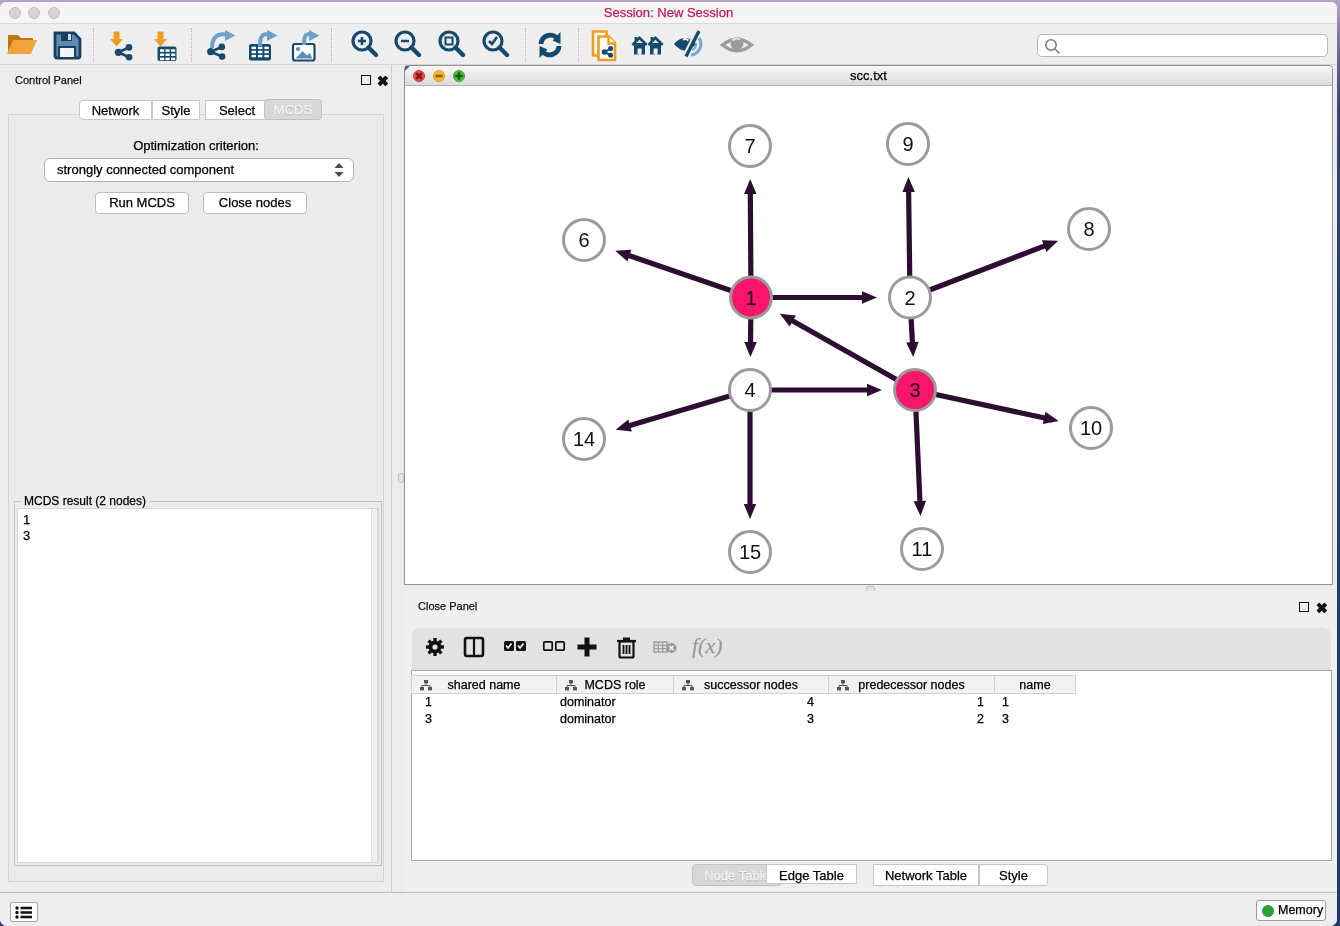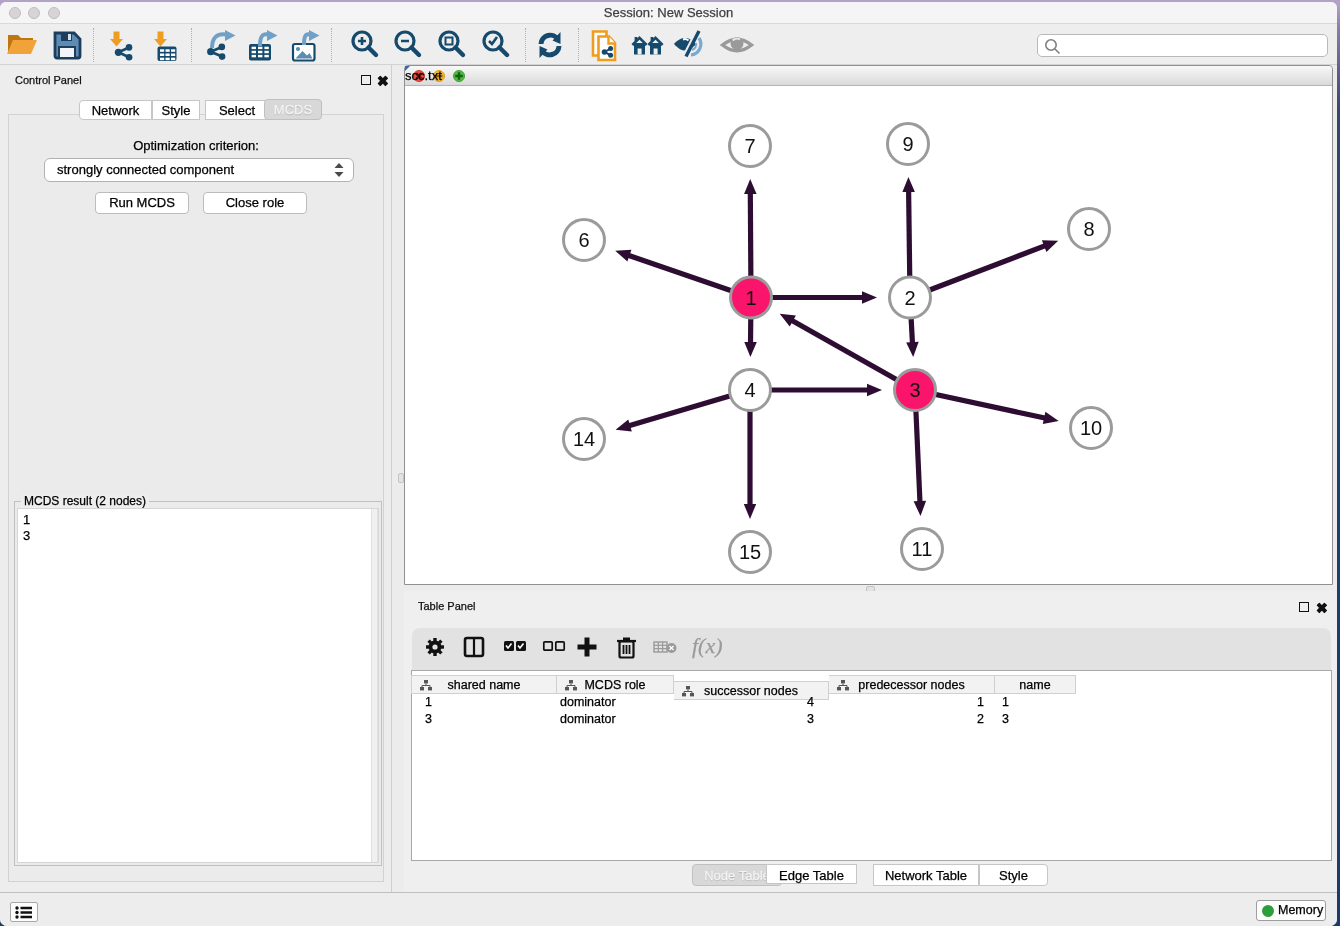--- a/index.html
+++ b/index.html
@@ -1,21 +1,21 @@
 <!DOCTYPE html>
 <html><head>
 <meta charset="utf-8">
 <style>
 * { margin:0; padding:0; box-sizing:border-box; }
 html,body { width:1340px; height:926px; overflow:hidden; font-family:"Liberation Sans",sans-serif; }
 body { -webkit-text-stroke:0.25px; background:linear-gradient(#b3a2c8 0px,#b3a2c8 4px,#8a7aa6 30px,#3a4470 110px,#21406e 300px,#1d3a6b 926px); position:relative; }
 #window { position:absolute; left:0; top:2px; width:1337px; height:924px; background:#ececec; border-radius:6px 6px 7px 7px; overflow:hidden; }
 #titlebar { position:absolute; left:0; top:0; width:1337px; height:21px; background:#f6f5f6; }
 .tl { position:absolute; top:5px; width:12px; height:12px; border-radius:50%; background:#d7d3d7; border:1px solid #c0bcc0; }
-#wtitle { position:absolute; top:3px; left:0; width:1337px; text-align:center; font-size:13px; color:#404040; }
+#wtitle { position:absolute; top:3px; left:0; width:1337px; text-align:center; font-size:13px; color:#be185d; }
 #toolbar { position:absolute; left:0; top:21px; width:1337px; height:42px; background:#efeeef; border-top:1px solid #d9d9d9; border-bottom:1px solid #d3d3d3; }
 .sep { position:absolute; top:4px; height:34px; width:1px; border-left:1px dotted #b0b0b0; }
 .tbi { position:absolute; top:3px; }
 #search { position:absolute; left:1037px; top:10px; width:291px; height:23px; background:#fff; border:1px solid #b9b9b9; border-radius:5px; }
 
 #cpanel { position:absolute; left:0; top:63px; width:392px; height:827px; background:#ededed; border-right:1px solid #cfcfcf; }
 .pht { font-size:11px; color:#111; }
 .floatbox { position:absolute; width:10px; height:10px; border:1.6px solid #111; background:transparent; }
 .closex { position:absolute; font-size:14px; font-weight:bold; color:#111; line-height:12px; }
 .tab { position:absolute; z-index:3; height:20px; background:#fff; border:1px solid #c6c6c6; font-size:13px; color:#000; text-align:center; line-height:19px; }
@@ -27,21 +27,21 @@
 #fieldset { position:absolute; left:14px; top:436px; width:368px; height:365px; border:1px solid #c0c0c0; }
 #fslegend { position:absolute; left:6px; top:-8px; background:#ededed; font-size:12px; padding:0 3px; color:#000; }
 #fsinner { position:absolute; left:2px; top:6px; width:362px; height:355px; background:#fff; border:1px solid #d6d6d6; font-size:13px; color:#000; line-height:16px; padding:3px 0 0 5px; }
 #fsscroll { position:absolute; right:3px; top:7px; width:7px; height:353px; background:#f0f0f0; border-left:1px solid #e0e0e0; border-right:1px solid #e0e0e0; }
 
 #vgrip { position:absolute; left:398px; top:471px; width:6px; height:10px; background:#e2e2e2; border:1px solid #c4c4c4; border-radius:2px; }
 #hgrip { position:absolute; left:866px; top:584px; width:9px; height:6px; background:#e2e2e2; border:1px solid #c4c4c4; border-radius:2px; }
 
 #netframe { position:absolute; left:404px; top:63px; width:929px; height:520px; border:1px solid #909090; border-radius:4px 4px 0 0; background:#fff; }
 #ftitle { position:absolute; left:0; top:0; width:927px; height:20px; background:linear-gradient(#f8f8f8,#dadada); border-bottom:1px solid #b4b4b4; border-radius:4px 4px 0 0; }
-#ftext { position:absolute; top:2px; width:927px; font-size:13px; color:#000; }
+#ftext { position:absolute; top:2px; width:927px; text-align:center; font-size:13px; color:#000; }
 .fl { position:absolute; top:4px; width:12px; height:12px; border-radius:50%; }
 .fl svg { display:block; margin:0 !important; position:absolute; left:0; top:0; }
 #canvas { position:absolute; left:0; top:21px; width:927px; height:497px; background:#fff; overflow:hidden; }
 
 #tpanel { position:absolute; left:404px; top:589px; width:933px; height:301px; background:#efefef; }
 #ttoolbar { position:absolute; left:8px; top:37px; width:919px; height:42px; background:#e2e2e2; border-radius:8px 8px 0 0; }
 #ttable { position:absolute; left:7px; top:79px; width:921px; height:191px; background:#fff; border:1px solid #a8a8a8; }
 .th { position:absolute; height:19px; background:#f2f2f2; border:1px solid #d0d0d0; border-left:none; font-size:12.5px; text-align:center; line-height:19px; color:#000; }
 .tree { position:absolute; left:8px; top:4px; }
 .td { position:absolute; font-size:12.5px; color:#000; height:17px; line-height:17px; }
@@ -221,21 +221,21 @@
     <div class="tab tabsel" style="left:264px;top:34px;width:58px;height:21px">MCDS</div>
     <div id="cpcontent"></div>
     <div id="dropdown">strongly connected component
       <svg style="position:absolute;right:8px;top:4px" width="12" height="15" viewBox="0 0 12 15">
         <polygon points="6,0 10.5,5 1.5,5" fill="#4a4a4a"></polygon>
         <polygon points="6,14 10.5,9 1.5,9" fill="#4a4a4a"></polygon>
       </svg>
     </div>
     <div id="optlabel">Optimization criterion:</div>
     <div class="btn" style="left:95px;top:127px;width:94px">Run MCDS</div>
-    <div class="btn" style="left:203px;top:127px;width:104px">Close role</div>
+    <div class="btn" style="left:203px;top:127px;width:104px">Close nodes</div>
     <div id="fieldset">
       <div id="fslegend">MCDS result (2 nodes)</div>
       <div id="fsinner">1<br>3</div>
       <div id="fsscroll"></div>
     </div>
   </div>
   <div id="vgrip"></div>
   <div id="netframe">
     <svg style="position:absolute;left:0;top:0;z-index:5" width="5" height="5" viewBox="0 0 5 5">
         <path d="M0,0 H5 L0,5 z" fill="#3a66b5"></path>
@@ -308,21 +308,21 @@
 <text x="517.0" y="469.0" text-anchor="middle" font-family="Liberation Sans, sans-serif" font-size="20" fill="#111">11</text>
 <circle cx="179.0" cy="352.0" r="20.5" fill="#ffffff" stroke="#9b9b9b" stroke-width="3"></circle>
 <text x="179.0" y="359.0" text-anchor="middle" font-family="Liberation Sans, sans-serif" font-size="20" fill="#111">14</text>
 <circle cx="345.0" cy="465.0" r="20.5" fill="#ffffff" stroke="#9b9b9b" stroke-width="3"></circle>
 <text x="345.0" y="472.0" text-anchor="middle" font-family="Liberation Sans, sans-serif" font-size="20" fill="#111">15</text>
 </svg>
     </div>
   </div>
   <div id="hgrip"></div>
   <div id="tpanel">
-    <div class="pht" style="position:absolute;left:14px;top:9px">Table Panel</div>
+    <div class="pht" style="position:absolute;left:14px;top:9px">Close Panel</div>
     <div class="floatbox" style="left:895px;top:11px"></div>
     <div class="closex" style="left:912px;top:11px">✖</div>
     <div id="ttoolbar"></div>
     <svg style="position:absolute;left:20px;top:45px" width="22" height="22" viewBox="0 0 22 22">
       <g fill="#111">
           <circle cx="11" cy="11" r="6.5"></circle>
       <g stroke="#111" stroke-width="3.4">
             <line x1="11" y1="2" x2="11" y2="20"></line>
             <line x1="2" y1="11" x2="20" y2="11"></line>
             <line x1="4.6" y1="4.6" x2="17.4" y2="17.4"></line>
@@ -380,21 +380,21 @@
           <path d="M6,3.4 V5.5 M2,7 V5.5 H10 V7" stroke="#555" fill="none" stroke-width="1"></path>
         </svg>shared name</div>
     <div class="th" style="left:153px;top:84px;width:117px"><svg class="tree" width="12" height="11" viewBox="0 0 12 11">
           <g fill="#555">
             <rect x="4" y="0" width="4" height="3.4"></rect>
             <rect x="0" y="7" width="4" height="3.4"></rect>
             <rect x="8" y="7" width="4" height="3.4"></rect>
           </g>
           <path d="M6,3.4 V5.5 M2,7 V5.5 H10 V7" stroke="#555" fill="none" stroke-width="1"></path>
         </svg>MCDS role</div>
-    <div class="th" style="left:270px;top:90px;width:155px"><svg class="tree" width="12" height="11" viewBox="0 0 12 11">
+    <div class="th" style="left:270px;top:84px;width:155px"><svg class="tree" width="12" height="11" viewBox="0 0 12 11">
           <g fill="#555">
             <rect x="4" y="0" width="4" height="3.4"></rect>
             <rect x="0" y="7" width="4" height="3.4"></rect>
             <rect x="8" y="7" width="4" height="3.4"></rect>
           </g>
           <path d="M6,3.4 V5.5 M2,7 V5.5 H10 V7" stroke="#555" fill="none" stroke-width="1"></path>
         </svg>successor nodes</div>
     <div class="th" style="left:425px;top:84px;width:166px"><svg class="tree" width="12" height="11" viewBox="0 0 12 11">
           <g fill="#555">
             <rect x="4" y="0" width="4" height="3.4"></rect>

